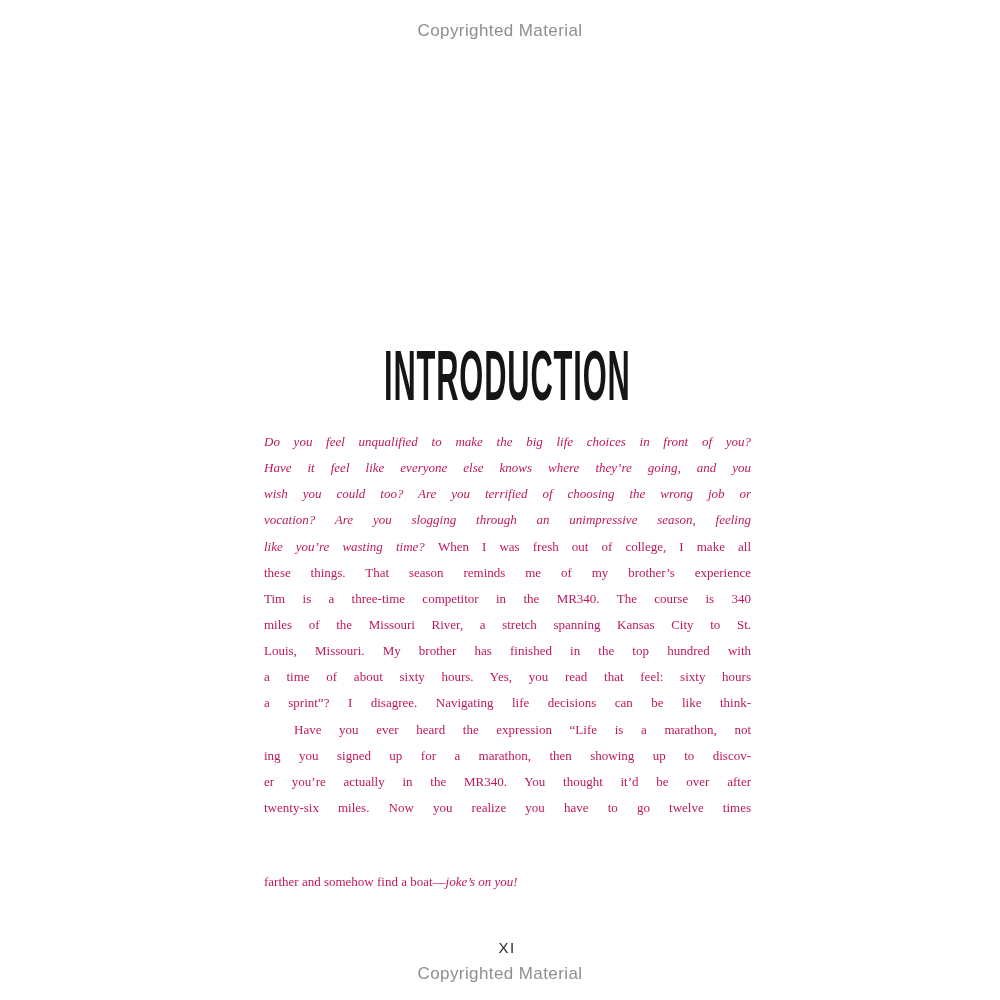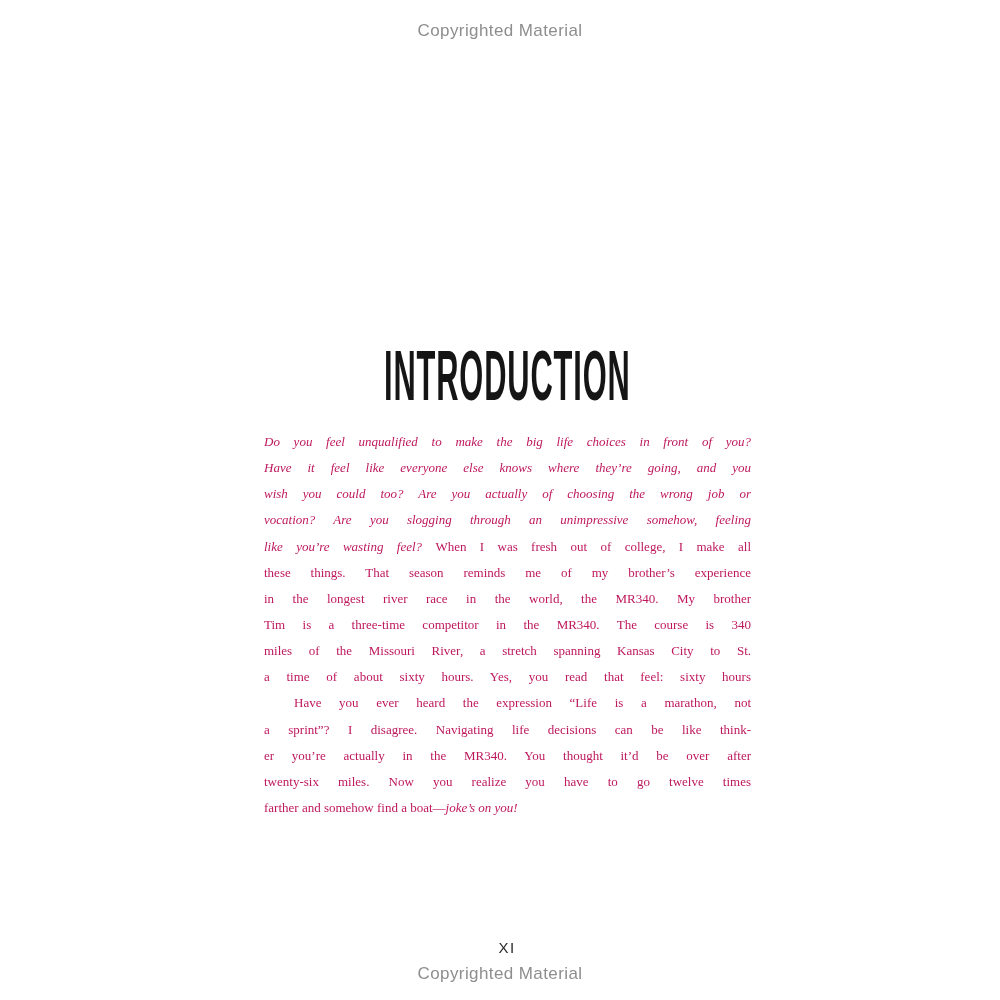--- a/index.html
+++ b/index.html
@@ -57,20 +57,21 @@
     color: #be185d;
   }
   .line {
     text-align: justify;
     text-align-last: justify;
     height: 26.15px;
     overflow: hidden;
   }
   .line.lastline {
     text-align-last: left;
+    margin-top: 48px;
   }
   .line em { font-style: italic; }
   .page-number {
     position: absolute;
     top: 939px;
     left: 7px;
     width: 1000px;
     text-align: center;
     font-family: "Liberation Sans", sans-serif;
     font-size: 15px;
@@ -84,30 +85,31 @@
 <div class="sheet">
   <div class="copyright top">Copyrighted Material</div>
 
   <h1 class="title-wrap">
     <span class="title-inner">INTRODUCTION</span>
   </h1>
 
   <div class="body-text">
       <div class="line"><em>Do you feel unqualified to make the big life choices in front of you?</em></div>
       <div class="line"><em>Have it feel like everyone else knows where they’re going, and you</em></div>
-      <div class="line"><em>wish you could too? Are you actually of choosing the wrong job or</em></div>
-      <div class="line"><em>vocation? Are you slogging through an unimpressive somehow, feeling</em></div>
-      <div class="line"><em>like you’re wasting feel? </em><span>When I was fresh out of college, I make all</span></div>
+      <div class="line"><em>wish you could too? Are you terrified of choosing the wrong job or</em></div>
+      <div class="line"><em>vocation? Are you slogging through an unimpressive season, feeling</em></div>
+      <div class="line"><em>like you’re wasting time? </em><span>When I was fresh out of college, I make all</span></div>
       <div class="line"><span>these things. That season reminds me of my brother’s experience</span></div>
-      <div class="line"><span>in the longest river race in the world, the MR340. My brother</span></div>
       <div class="line"><span>Tim is a three-time competitor in the MR340. The course is 340</span></div>
       <div class="line"><span>miles of the Missouri River, a stretch spanning Kansas City to St.</span></div>
+      <div class="line"><span>Louis, Missouri. My brother has finished in the top hundred with</span></div>
       <div class="line"><span>a time of about sixty hours. Yes, you read that feel: sixty hours</span></div>
+      <div class="line"><span>a sprint”? I disagree. Navigating life decisions can be like think-</span></div>
       <div class="line" style="text-indent: 30px;"><span>Have you ever heard the expression “Life is a marathon, not</span></div>
-      <div class="line"><span>a sprint”? I disagree. Navigating life decisions can be like think-</span></div>
+      <div class="line"><span>ing you signed up for a marathon, then showing up to discov-</span></div>
       <div class="line"><span>er you’re actually in the MR340. You thought it’d be over after</span></div>
       <div class="line"><span>twenty-six miles. Now you realize you have to go twelve times</span></div>
       <div class="line lastline"><span>farther and somehow find a boat—</span><em>joke’s on you!</em></div>
     </div>
 
   <div class="page-number">XI</div>
 
   <div class="copyright bottom">Copyrighted Material</div>
 </div>
 

